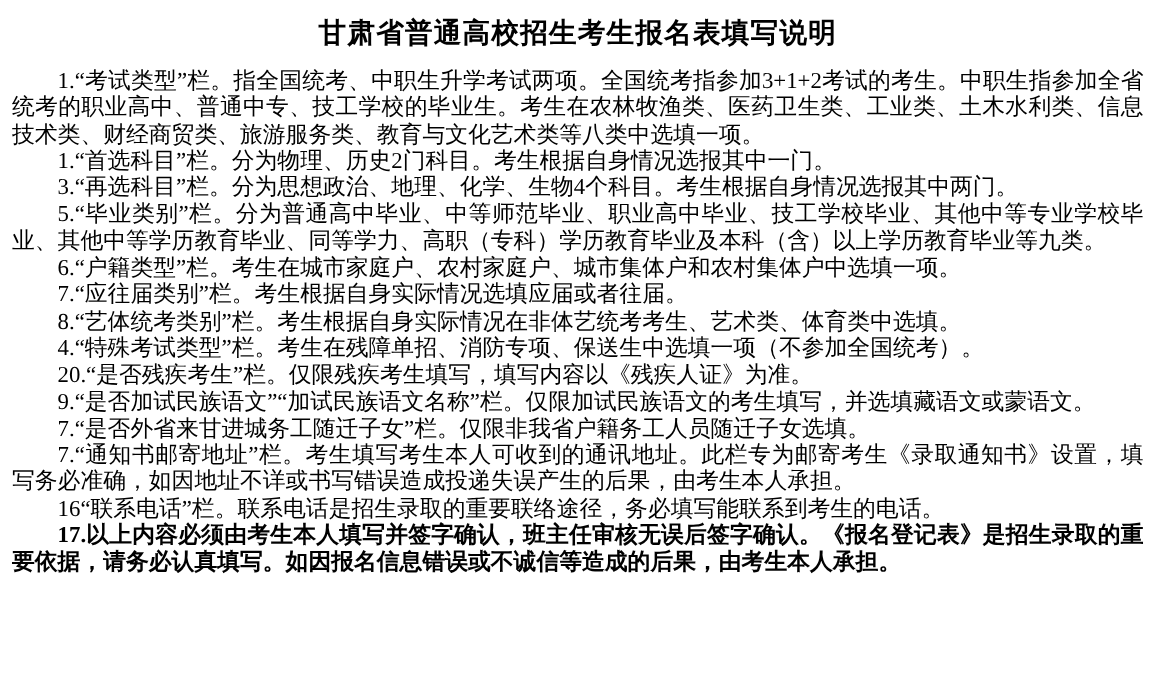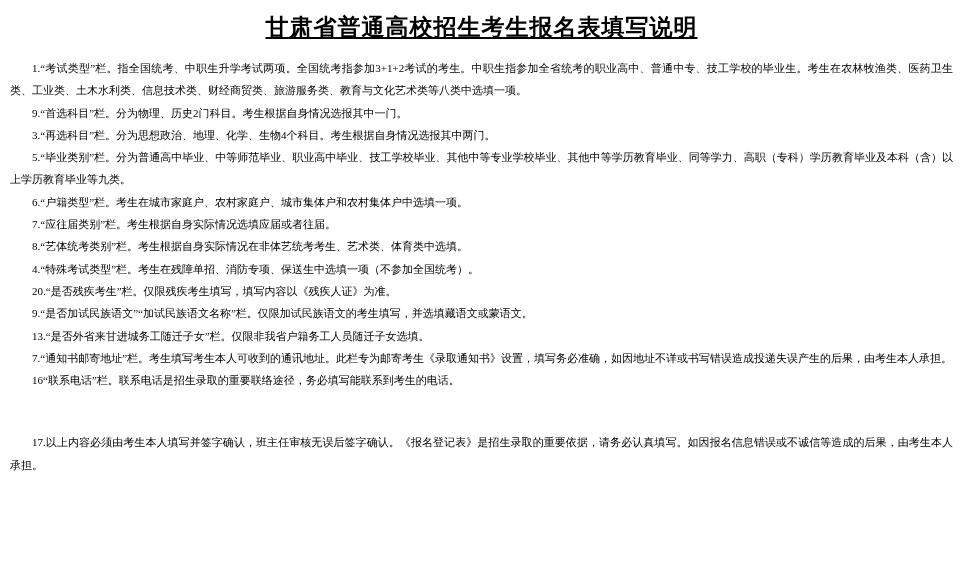--- a/index.html
+++ b/index.html
@@ -22,53 +22,51 @@
     padding: 0 10px;
   }
   .doc-title {
     text-align: center;
     font-size: 23px;
     font-weight: bold;
     letter-spacing: 1px;
     margin-top: 12px;
     margin-bottom: 14px;
     font-family: "Liberation Serif", "DejaVu Serif", serif;
-    text-decoration: underline;
   }
   .body-text {
-    font-size: 11px;
+    font-size: 19px;
     line-height: 22.3px;
     text-align: justify;
     text-justify: inter-ideograph;
   }
   .para {
     margin: 0;
     text-indent: 2em;
     white-space: normal;
   }
   .para.bold {
-    font-weight: normal;
-    margin-top: 40px;
+    font-weight: bold;
   }
 </style>
 </head>
 <body>
 
 <div class="page">
   <div class="doc-title">甘肃省普通高校招生考生报名表填写说明</div>
   <div class="body-text">
     <p class="para">1.“考试类型”栏。指全国统考、中职生升学考试两项。全国统考指参加3+1+2考试的考生。中职生指参加全省统考的职业高中、普通中专、技工学校的毕业生。考生在农林牧渔类、医药卫生类、工业类、土木水利类、信息技术类、财经商贸类、旅游服务类、教育与文化艺术类等八类中选填一项。</p>
-    <p class="para">9.“首选科目”栏。分为物理、历史2门科目。考生根据自身情况选报其中一门。</p>
+    <p class="para">1.“首选科目”栏。分为物理、历史2门科目。考生根据自身情况选报其中一门。</p>
     <p class="para">3.“再选科目”栏。分为思想政治、地理、化学、生物4个科目。考生根据自身情况选报其中两门。</p>
     <p class="para">5.“毕业类别”栏。分为普通高中毕业、中等师范毕业、职业高中毕业、技工学校毕业、其他中等专业学校毕业、其他中等学历教育毕业、同等学力、高职（专科）学历教育毕业及本科（含）以上学历教育毕业等九类。</p>
     <p class="para">6.“户籍类型”栏。考生在城市家庭户、农村家庭户、城市集体户和农村集体户中选填一项。</p>
     <p class="para">7.“应往届类别”栏。考生根据自身实际情况选填应届或者往届。</p>
     <p class="para">8.“艺体统考类别”栏。考生根据自身实际情况在非体艺统考考生、艺术类、体育类中选填。</p>
     <p class="para">4.“特殊考试类型”栏。考生在残障单招、消防专项、保送生中选填一项（不参加全国统考）。</p>
     <p class="para">20.“是否残疾考生”栏。仅限残疾考生填写，填写内容以《残疾人证》为准。</p>
     <p class="para">9.“是否加试民族语文”“加试民族语文名称”栏。仅限加试民族语文的考生填写，并选填藏语文或蒙语文。</p>
-    <p class="para">13.“是否外省来甘进城务工随迁子女”栏。仅限非我省户籍务工人员随迁子女选填。</p>
+    <p class="para">7.“是否外省来甘进城务工随迁子女”栏。仅限非我省户籍务工人员随迁子女选填。</p>
     <p class="para">7.“通知书邮寄地址”栏。考生填写考生本人可收到的通讯地址。此栏专为邮寄考生《录取通知书》设置，填写务必准确，如因地址不详或书写错误造成投递失误产生的后果，由考生本人承担。</p>
     <p class="para">16“联系电话”栏。联系电话是招生录取的重要联络途径，务必填写能联系到考生的电话。</p>
     <p class="para bold">17.以上内容必须由考生本人填写并签字确认，班主任审核无误后签字确认。《报名登记表》是招生录取的重要依据，请务必认真填写。如因报名信息错误或不诚信等造成的后果，由考生本人承担。</p>
 
   </div>
 </div>
 
 </body></html>

